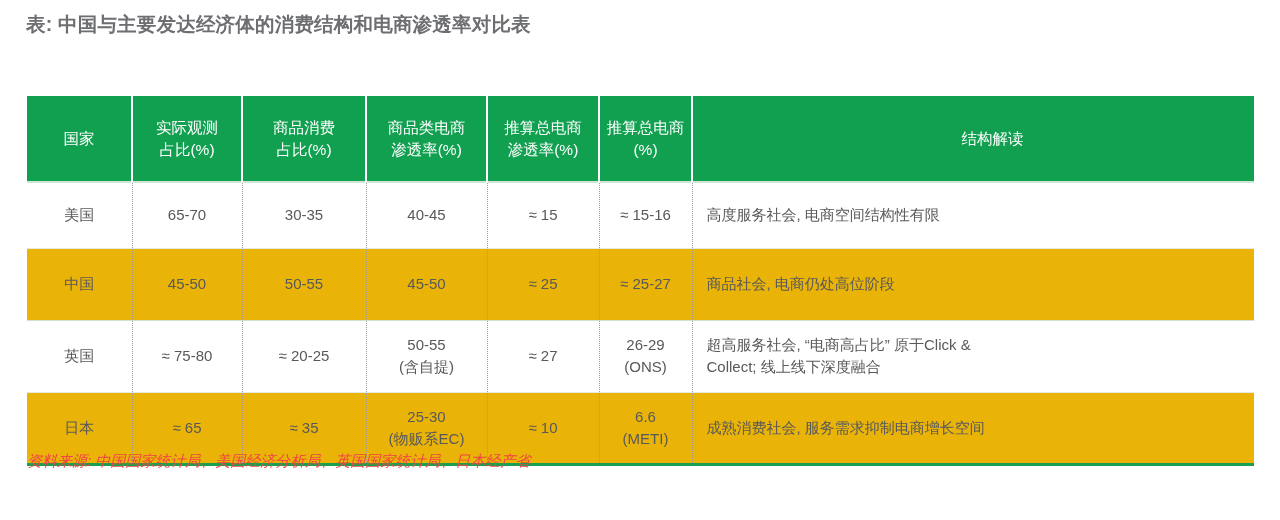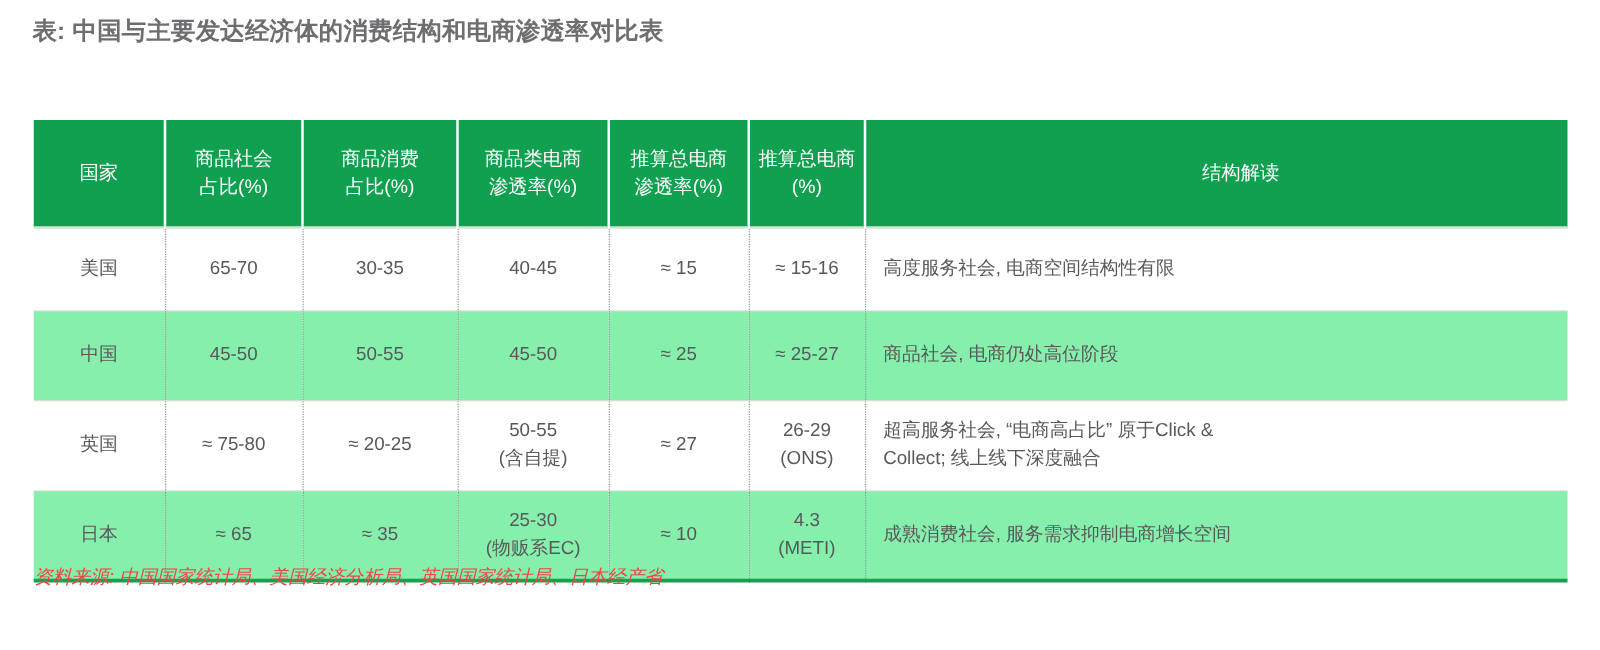--- a/index.html
+++ b/index.html
@@ -88,21 +88,21 @@
     border-bottom: 1px solid #e4e9e4;
     box-sizing: border-box;
   }
   tbody td:last-child {
     border-right: none;
     text-align: left;
     padding-left: 14px;
     padding-right: 18px;
   }
   tbody tr.shaded td {
-    background: #86efac;
+    background: #eab308;
     border-bottom-color: #cfe2cf;
   }
   tbody tr.plain td {
     background: #ffffff;
   }
   tbody tr:last-child td {
     border-bottom: none;
   }
   tbody tr.r0 td { height: 66px; }
   tbody tr.r1 td { height: 72px; }
@@ -140,21 +140,21 @@
           <col class="c4">
           <col class="c5">
           <col class="c6">
       </colgroup>
       <thead>
         <tr>
           <th>
             <span class="cell-line">国家</span>
           </th>
           <th>
-            <span class="cell-line">商品社会</span>
+            <span class="cell-line">实际观测</span>
             <span class="cell-line">占比(%)</span>
           </th>
           <th>
             <span class="cell-line">商品消费</span>
             <span class="cell-line">占比(%)</span>
           </th>
           <th>
             <span class="cell-line">商品类电商</span>
             <span class="cell-line">渗透率(%)</span>
           </th>
@@ -233,21 +233,21 @@
         <tr class="shaded r3">
           <td>日本</td>
           <td>≈ 65</td>
           <td>≈ 35</td>
           <td>
             <span class="cell-line">25-30</span>
             <span class="cell-sub">(物贩系EC)</span>
           </td>
           <td>≈ 10</td>
           <td>
-            <span class="cell-line">4.3</span>
+            <span class="cell-line">6.6</span>
             <span class="cell-sub">(METI)</span>
           </td>
           <td>
             <span class="cell-line">成熟消费社会, 服务需求抑制电商增长空间</span>
 
           </td>
         </tr>
 
       </tbody>
     </table>

